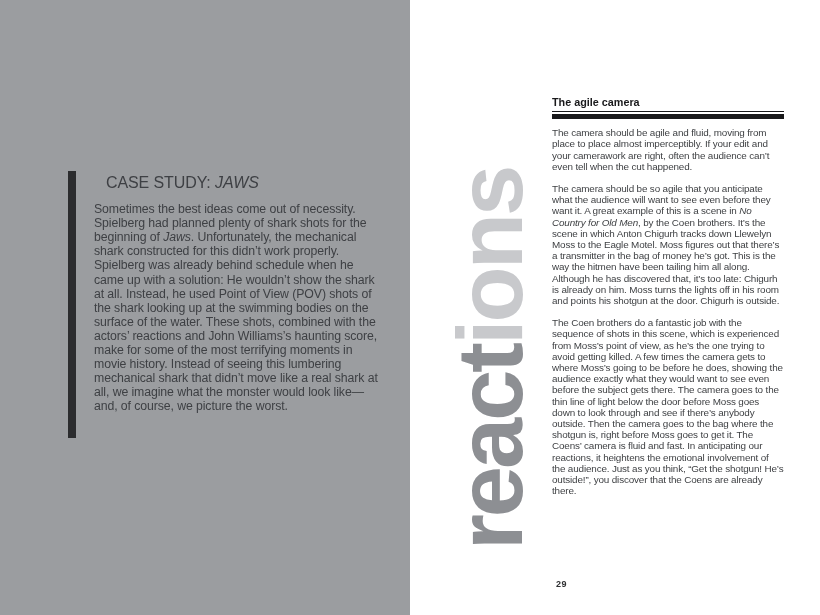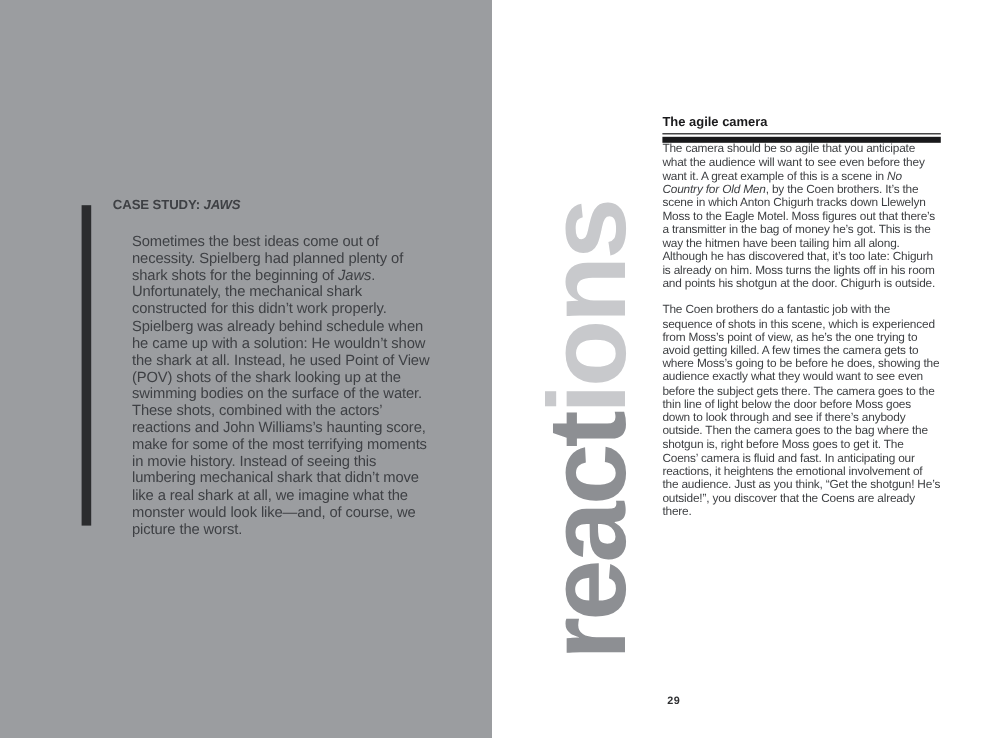--- a/index.html
+++ b/index.html
@@ -24,22 +24,22 @@
     background: #2b2c2e;
   }
   .cs-text {
     position: absolute; left: 94px; top: 164px;
     width: 289px;
     color: #3e4044;
     font-size: 12.3px;
     line-height: 14.1px;
     letter-spacing: -0.1px;
   }
-  .cs-heading { margin: 0; font-weight: bold; font-size: 11px; }
-  .cs-body { margin: 16px; }
+  .cs-heading { margin: 12px; font-weight: normal; font-size: 16px; }
+  .cs-body { margin: 0; }
 
   
   .right-page {
     position: absolute; left: 410px; top: 0;
     width: 410px; height: 615px;
     background: #ffffff;
   }
 
   
   .vertical-word {
@@ -102,20 +102,21 @@
 </div>
 
 <div class="right-page">
 
   <div class="vertical-word"><span class="vw-dark">react</span><span class="vw-light">ions</span></div>
 
   <div class="right-col">
     <h2 class="section-heading">The agile camera</h2>
     <div class="heading-rule"></div>
 
+    <p class="first-para">The camera should be agile and fluid, moving from place to place almost imperceptibly. If your edit and your camerawork are right, often the audience can’t even tell when the cut happened.</p>
 
     <p><span>The camera should be so agile that you anticipate what the audience will want to see even before they want it. A great example of this is a scene in </span><span class="italic">No Country for Old Men</span><span>, by the Coen brothers. It’s the scene in which Anton Chigurh tracks down Llewelyn Moss to the Eagle Motel. Moss figures out that there’s a transmitter in the bag of money he’s got. This is the way the hitmen have been tailing him all along. Although he has discovered that, it’s too late: Chigurh is already on him. Moss turns the lights off in his room and points his shotgun at the door. Chigurh is outside.</span></p>
 
     <p>The Coen brothers do a fantastic job with the sequence of shots in this scene, which is experienced from Moss’s point of view, as he’s the one trying to avoid getting killed. A few times the camera gets to where Moss’s going to be before he does, showing the audience exactly what they would want to see even before the subject gets there. The camera goes to the thin line of light below the door before Moss goes down to look through and see if there’s anybody outside. Then the camera goes to the bag where the shotgun is, right before Moss goes to get it. The Coens’ camera is fluid and fast. In anticipating our reactions, it heightens the emotional involvement of the audience. Just as you think, “Get the shotgun! He’s outside!”, you discover that the Coens are already there.</p>
   </div>
 
   <div class="page-number">29</div>
 </div>
 
 </body></html>

